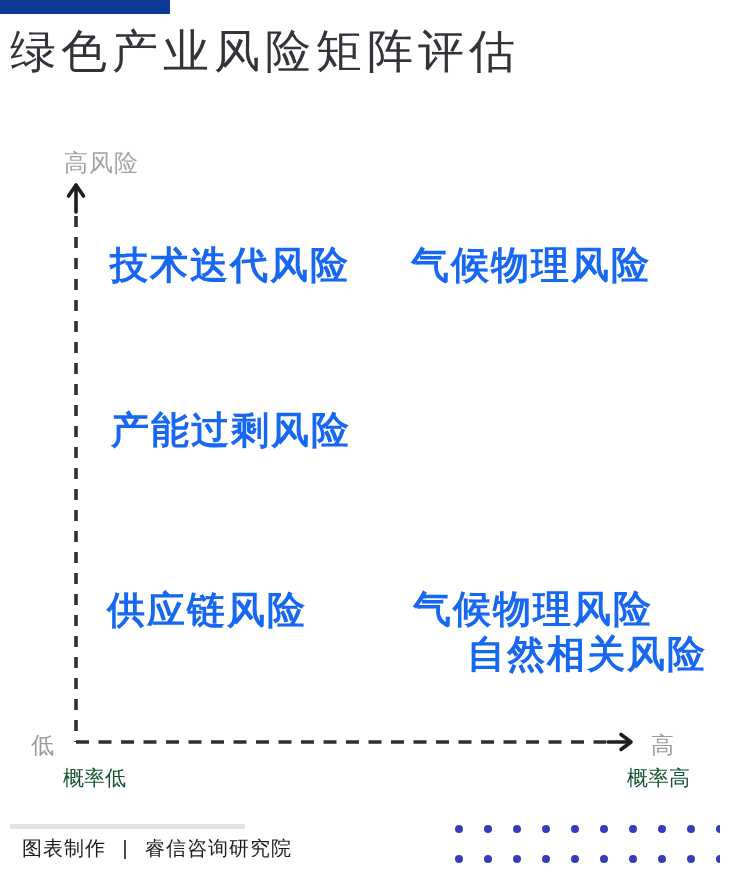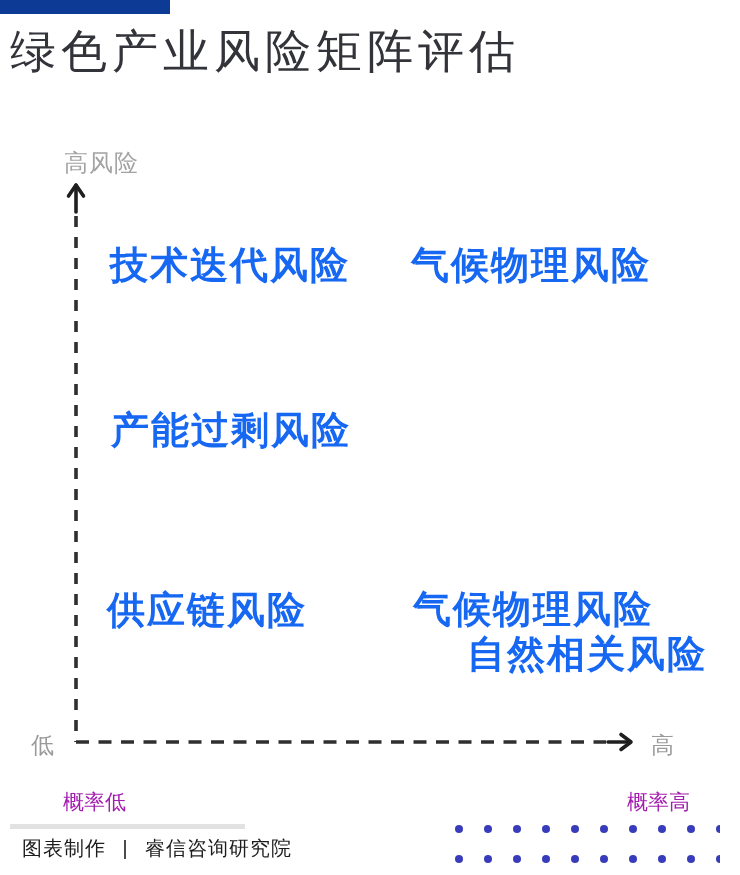--- a/index.html
+++ b/index.html
@@ -36,21 +36,21 @@
   .pos-mid-right{left:412px;top:424px;}
   .pos-bot-left{left:107px;top:596px;}
   .pos-bot-right-1{left:413px;top:595px;}
   .pos-bot-right-2{left:467px;top:640px;}
   .axis-end{
     position:absolute;font-size:23px;color:#9a9a9a;white-space:nowrap;
   }
   .x-low{left:31px;top:730px;}
   .x-high{left:651px;top:730px;}
   .axis-caption{
-    position:absolute;font-size:21px;color:#a21caf;white-space:nowrap;margin-top:24px;
+    position:absolute;font-size:21px;color:#14532d;white-space:nowrap;
   }
   .cap-left{left:63px;top:764px;}
   .cap-right{left:627px;top:764px;}
   .footer-divider{
     position:absolute;left:10px;top:824px;width:235px;height:5px;
     background:#e2e2e2;
   }
   .footer-credit{
     position:absolute;left:22px;top:835px;
     font-size:20px;color:#1c1c1c;letter-spacing:1px;white-space:nowrap;

